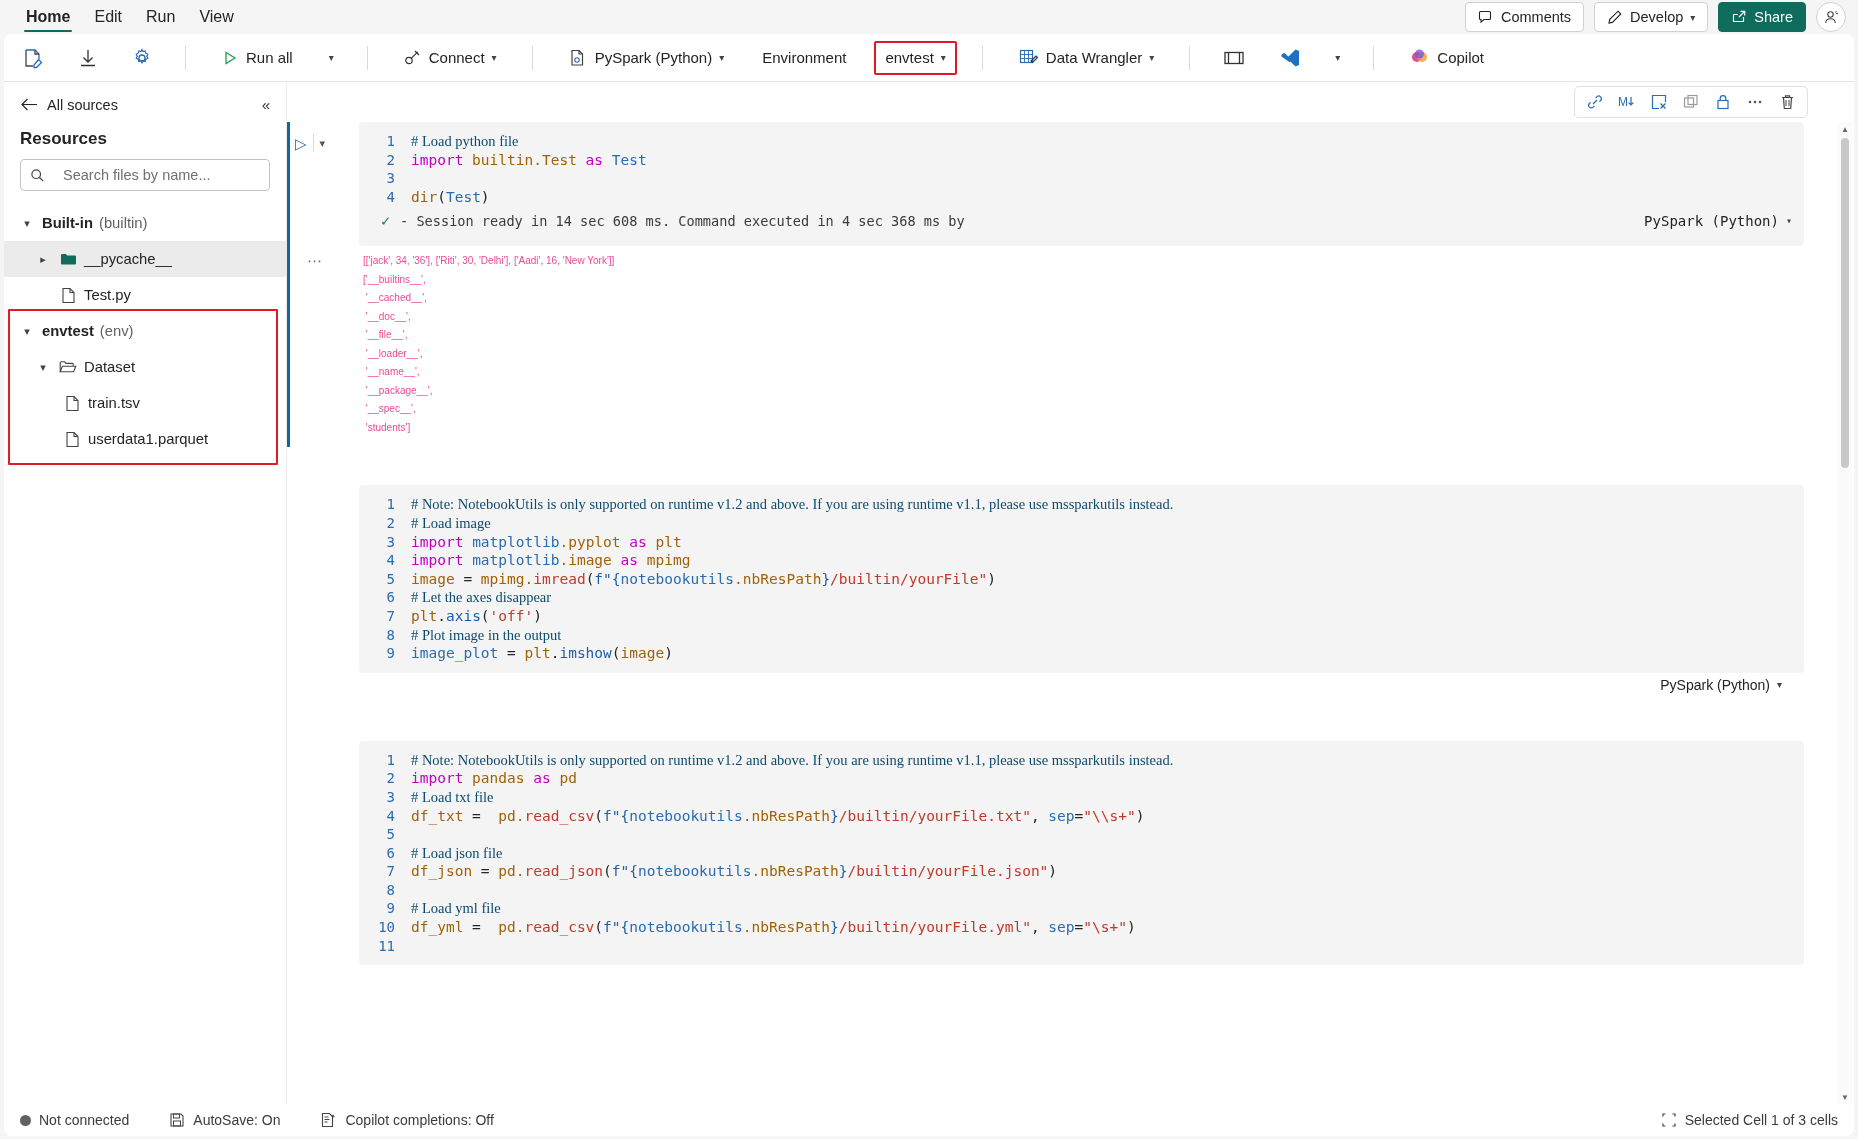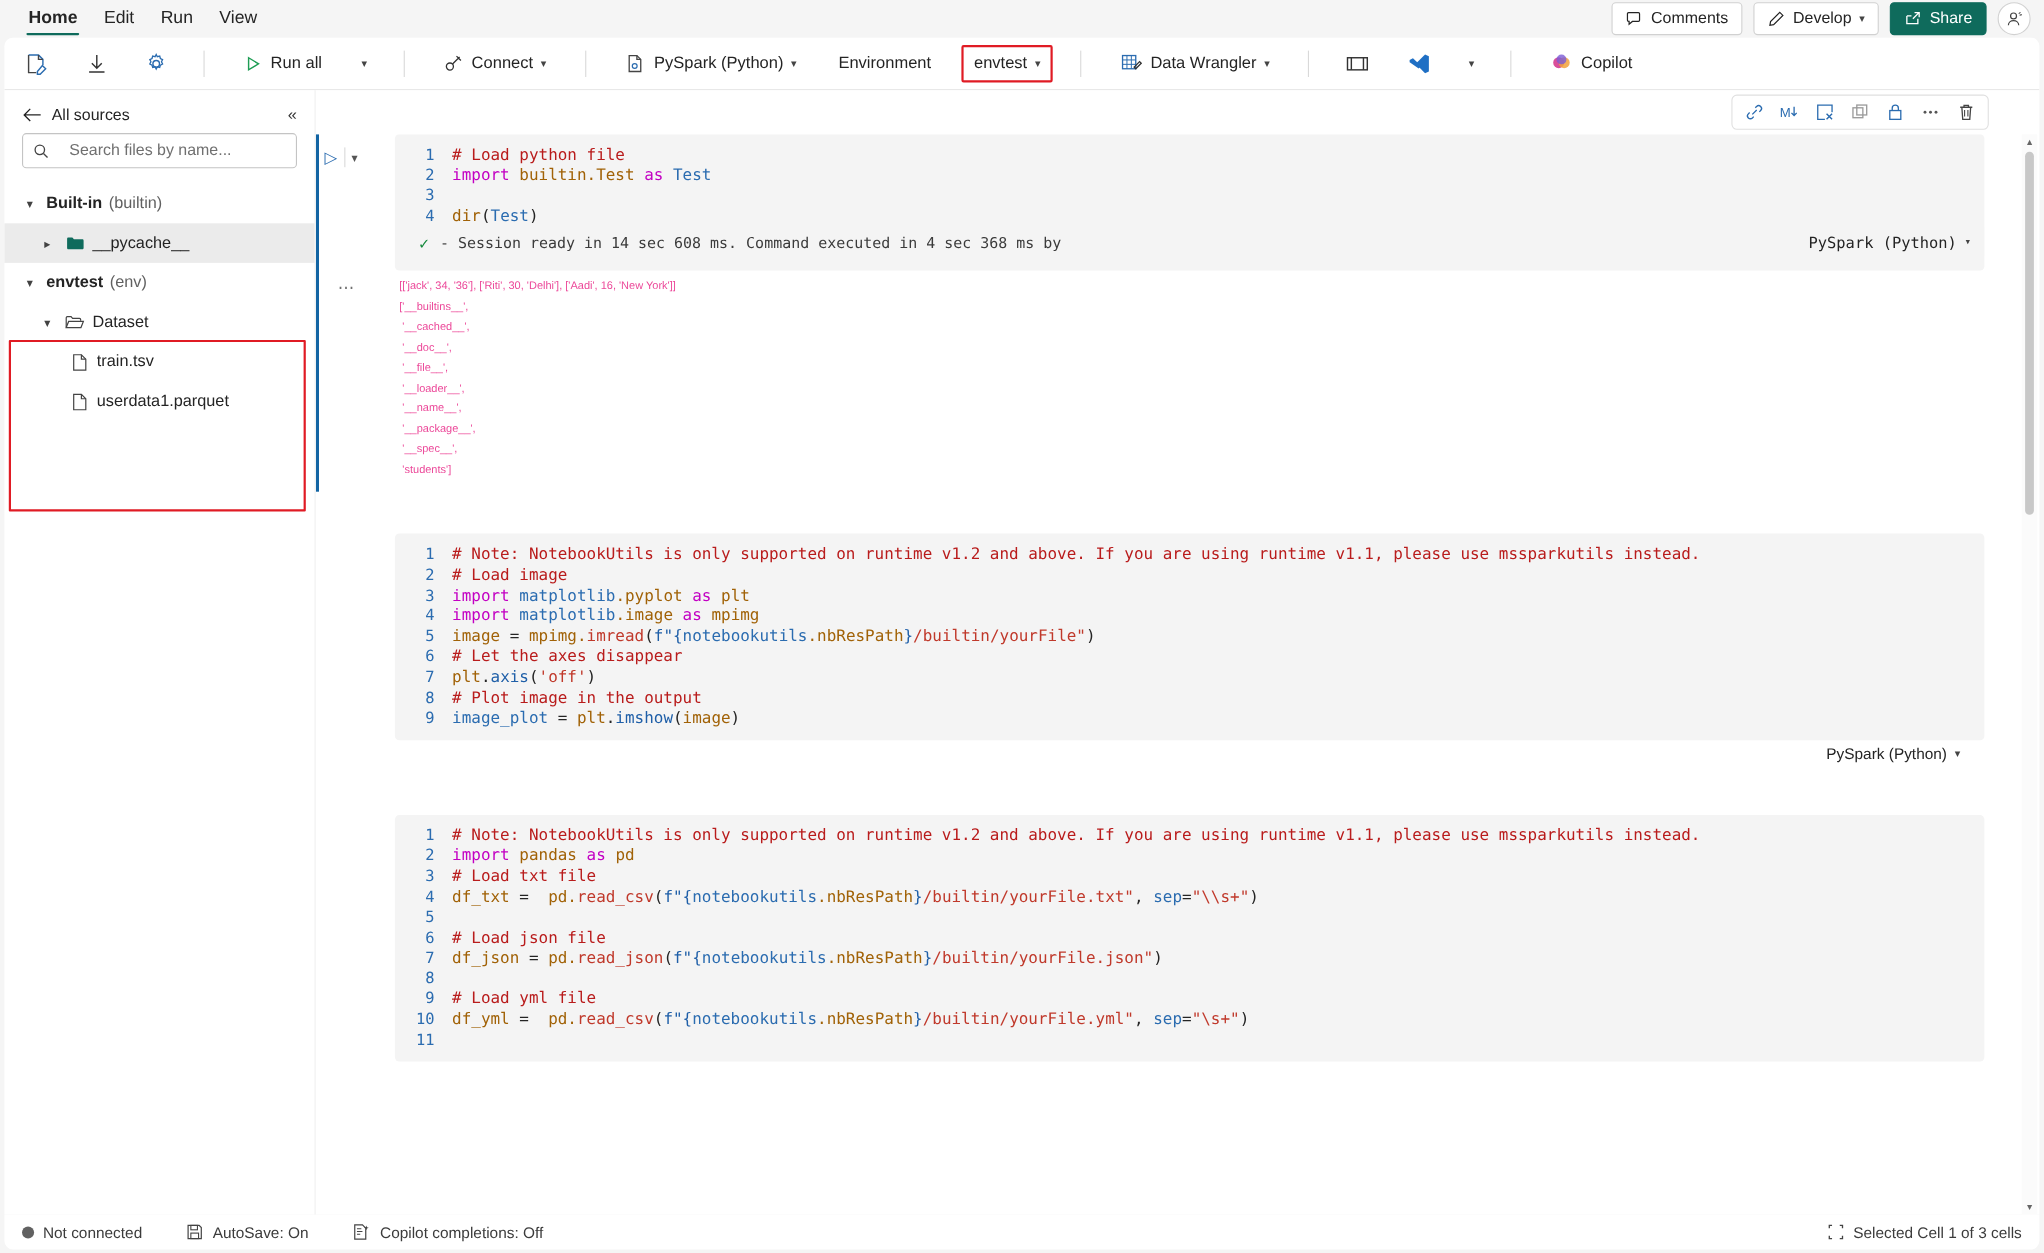--- a/index.html
+++ b/index.html
@@ -287,21 +287,21 @@
     width: 52px;
     flex: 0 0 52px;
     text-align: right;
     padding-right: 16px;
     color: #2b6cb0;
     user-select: none;
     font-size: 14px;
   }
   .ctext { white-space: pre; }
 
-  .tok-com { color: #b91c1c; }
+  .tok-com { color: #0c4a6e; font-family: Liberation Serif, serif; }
   .tok-kw  { color: #c300c3; }
   .tok-fn  { color: #1f5fa8; }
   .tok-str { color: #c0392b; }
   .tok-var { color: #a16207; margin-top: 20px; }
   .tok-id  { color: #2b6cb0; }
   .tok-op  { color: #242424; }
 
   .exec-row {
     display: flex;
     align-items: center;
@@ -575,20 +575,21 @@
           <span>
             <svg width="18" height="15" viewBox="0 0 18 15">
                 <path d="M7.5 2L2 7.5l5.5 5.5M2 7.5h15" fill="none" stroke="#242424" stroke-width="1.2"></path>
               </svg>
           </span>
           <span>All sources</span>
         </div>
         <div class="collapse-btn">«</div>
       </div>
 
+      <div class="sb-title">Resources</div>
 
       <div class="sb-search">
         <span>
           <svg width="15" height="15" viewBox="0 0 15 15">
               <circle cx="6.2" cy="6.2" r="4.3" fill="none" stroke="#444" stroke-width="1.2"></circle>
               <path d="M9.5 9.5L13.2 13.2" stroke="#444" stroke-width="1.2"></path>
             </svg>
         </span>
         <input type="text" placeholder="Search files by name..." style="">
       </div>
@@ -604,20 +605,30 @@
         <div class="tnode selected indent1">
           <span class="twist">▸</span>
           <span class="ticon">
             <svg width="17" height="14" viewBox="0 0 17 14">
                 <path d="M1 3.2c0-.7.5-1.2 1.2-1.2h3.6l1.4 1.6h7.6c.7 0 1.2.5 1.2 1.2v6.6c0 .7-.5 1.2-1.2 1.2H2.2c-.7 0-1.2-.5-1.2-1.2z" fill="#0f6b5c"></path>
               </svg>
           </span>
           <span>__pycache__</span>
         </div>
 
+        <div class="tnode indent1">
+          <span class="twist empty">▸</span>
+          <span class="ticon">
+            <svg width="15" height="17" viewBox="0 0 15 17">
+                <path d="M2 1.5h7l4 4v10H2z" fill="none" stroke="#444" stroke-width="1.1"></path>
+                <path d="M9 1.5v4h4" fill="none" stroke="#444" stroke-width="1.1"></path>
+              </svg>
+          </span>
+          <span>Test.py</span>
+        </div>
 
         <div class="tnode">
           <span class="twist">▾</span>
           <span class="tlabel-strong">envtest</span>
           <span class="tmuted">(env)</span>
         </div>
 
         <div class="tnode indent1">
           <span class="twist">▾</span>
           <span class="ticon">

